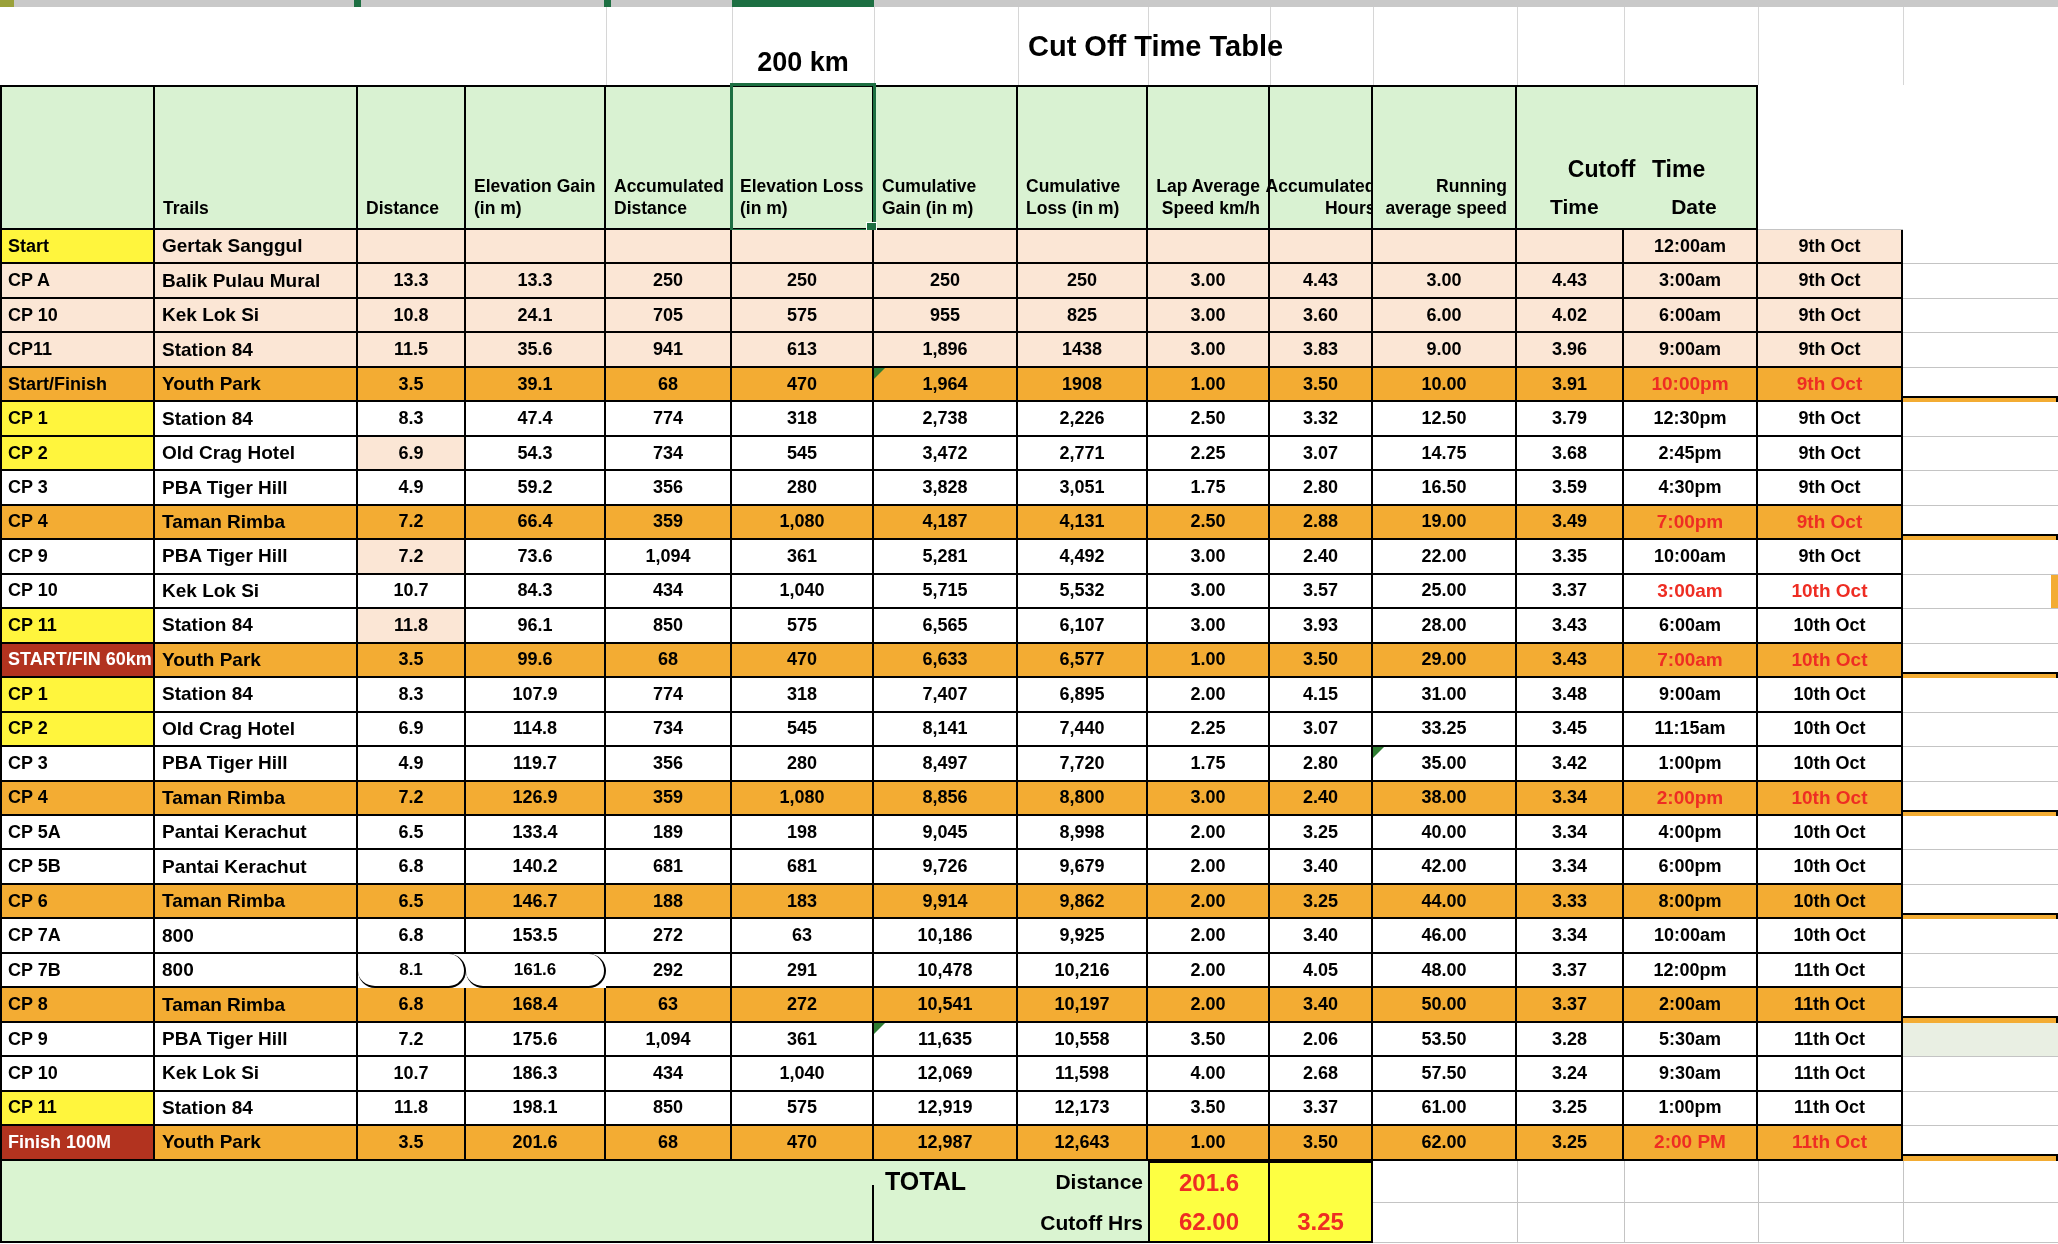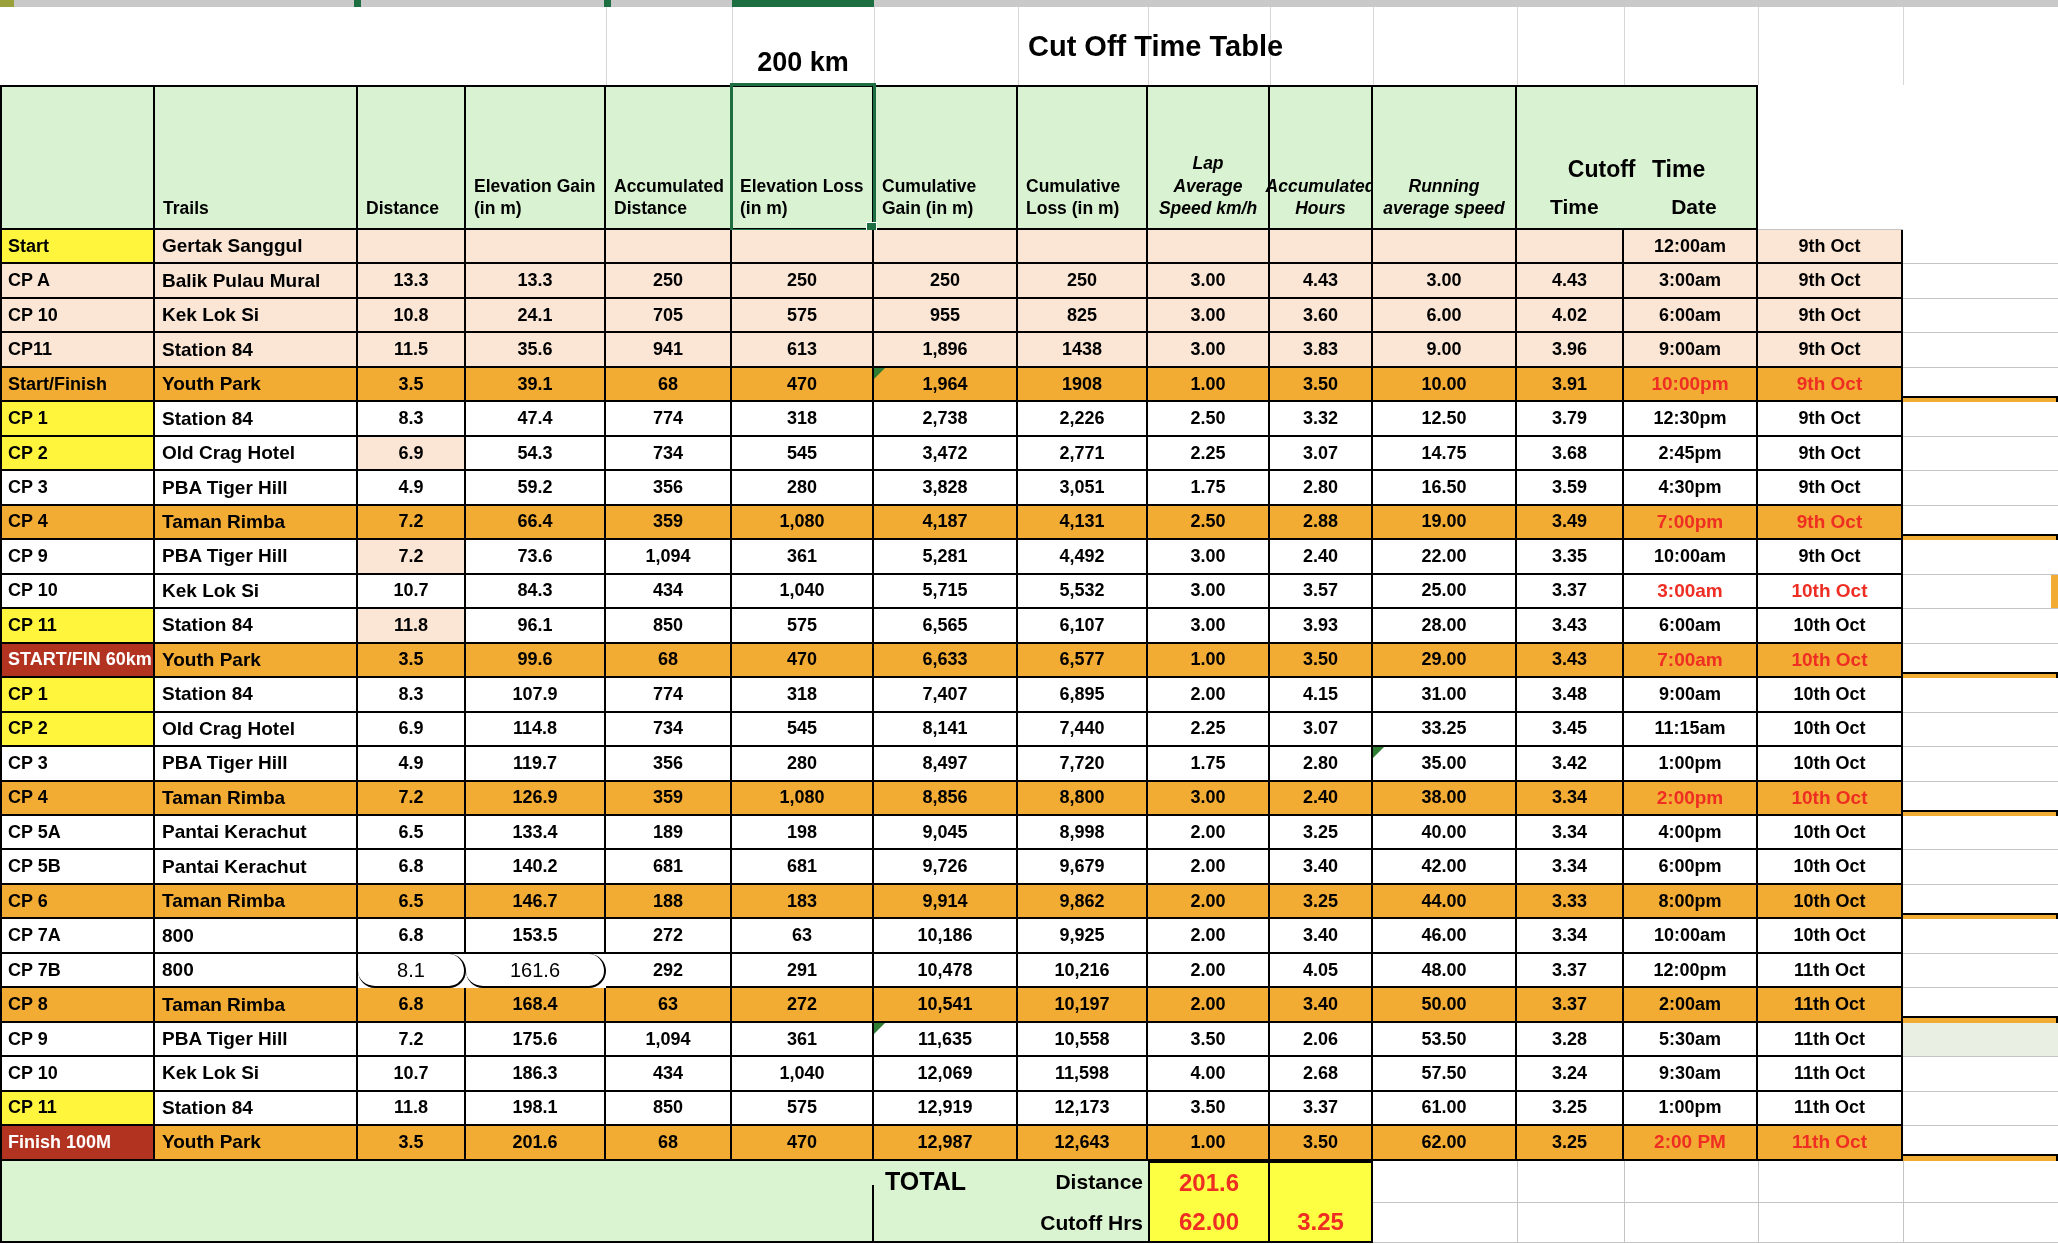--- a/index.html
+++ b/index.html
@@ -25,21 +25,21 @@
             font-size:29px;font-weight:700;}
   
   .grid{display:grid;grid-template-columns:155px 203px 108px 140px 126px 142px 144px 130px 122px 103px 144px 107px 134px 145px 155px;}
   
   .header{position:absolute;left:0;top:85px;width:2058px;height:145px;}
   .h{box-sizing:border-box;background:var(--hgreen);border-right:2px solid #000;
      border-bottom:2px solid #000;border-top:2px solid #000;height:145px;
      display:flex;align-items:flex-end;padding:8px 8px;font-weight:700;font-size:17.5px;
      line-height:1.3;color:#000;}
   .h.first{border-left:2px solid #000;}
-  .h.center{justify-content:center;text-align:center;font-style:italic;}
+  .h.center{justify-content:center;text-align:right;}
   .h.cutoff{grid-column:span 2;flex-direction:column;justify-content:flex-end;
             align-items:stretch;padding:8px 0;}
   .cutoff-title{text-align:center;font-size:23px;word-spacing:10px;margin-bottom:8px;}
   .cutoff-sub{display:flex;font-size:21px;}
   .cutoff-sub .st{width:134px;text-align:center;}
   .cutoff-sub .sd{width:145px;text-align:center;}
   .h.gutter{background:#fff;border:none;border-bottom:1px solid var(--grid);}
   
   .selbox{position:absolute;left:730px;top:83px;width:140px;height:143px;
           border:3px solid var(--selgreen);pointer-events:none;}
@@ -49,21 +49,21 @@
   .rows{position:absolute;left:0;top:230px;width:2058px;}
   .row{height:34.48px;}
   .c{box-sizing:border-box;height:34.48px;border-right:2px solid #000;border-bottom:2px solid #000;
      display:flex;align-items:center;justify-content:center;font-weight:700;font-size:18px;
      color:#000;position:relative;overflow:hidden;white-space:nowrap;}
   .c.lab{justify-content:flex-start;padding-left:6px;border-left:2px solid #000;}
   .c.place{justify-content:flex-start;padding-left:7px;font-size:19px;}
   .bg-p{background:var(--peach);} .bg-w{background:#fff;} .bg-o{background:var(--orange);}
   .bg-y{background:var(--yellow);} .bg-r{background:var(--darkred);color:#fff;}
   .red{color:var(--redtext);font-size:19px;}
-  .thin{font-weight:400;font-size:20px;border-radius:17px;}
+  .thin{font-weight:700;font-size:17px;border-radius:17px;}
   .tri{position:absolute;top:0;left:0;width:0;height:0;
        border-top:11px solid #2e7d32;border-right:11px solid transparent;}
   .gut{box-sizing:border-box;height:34.48px;background:#fff;border-bottom:1px solid var(--grid);
        display:flex;align-items:center;justify-content:flex-start;padding-left:7px;
        position:relative;overflow:hidden;white-space:nowrap;}
   .gut.hard{background:var(--orange);border:2px solid #000;border-left:none;
             color:var(--redtext);font-weight:700;font-size:20px;margin-top:28px;}
   .gut.ggreen{background:#e9efe3;}
   .sliver{position:absolute;right:0;top:0;width:7px;height:100%;background:var(--orange);}
   

